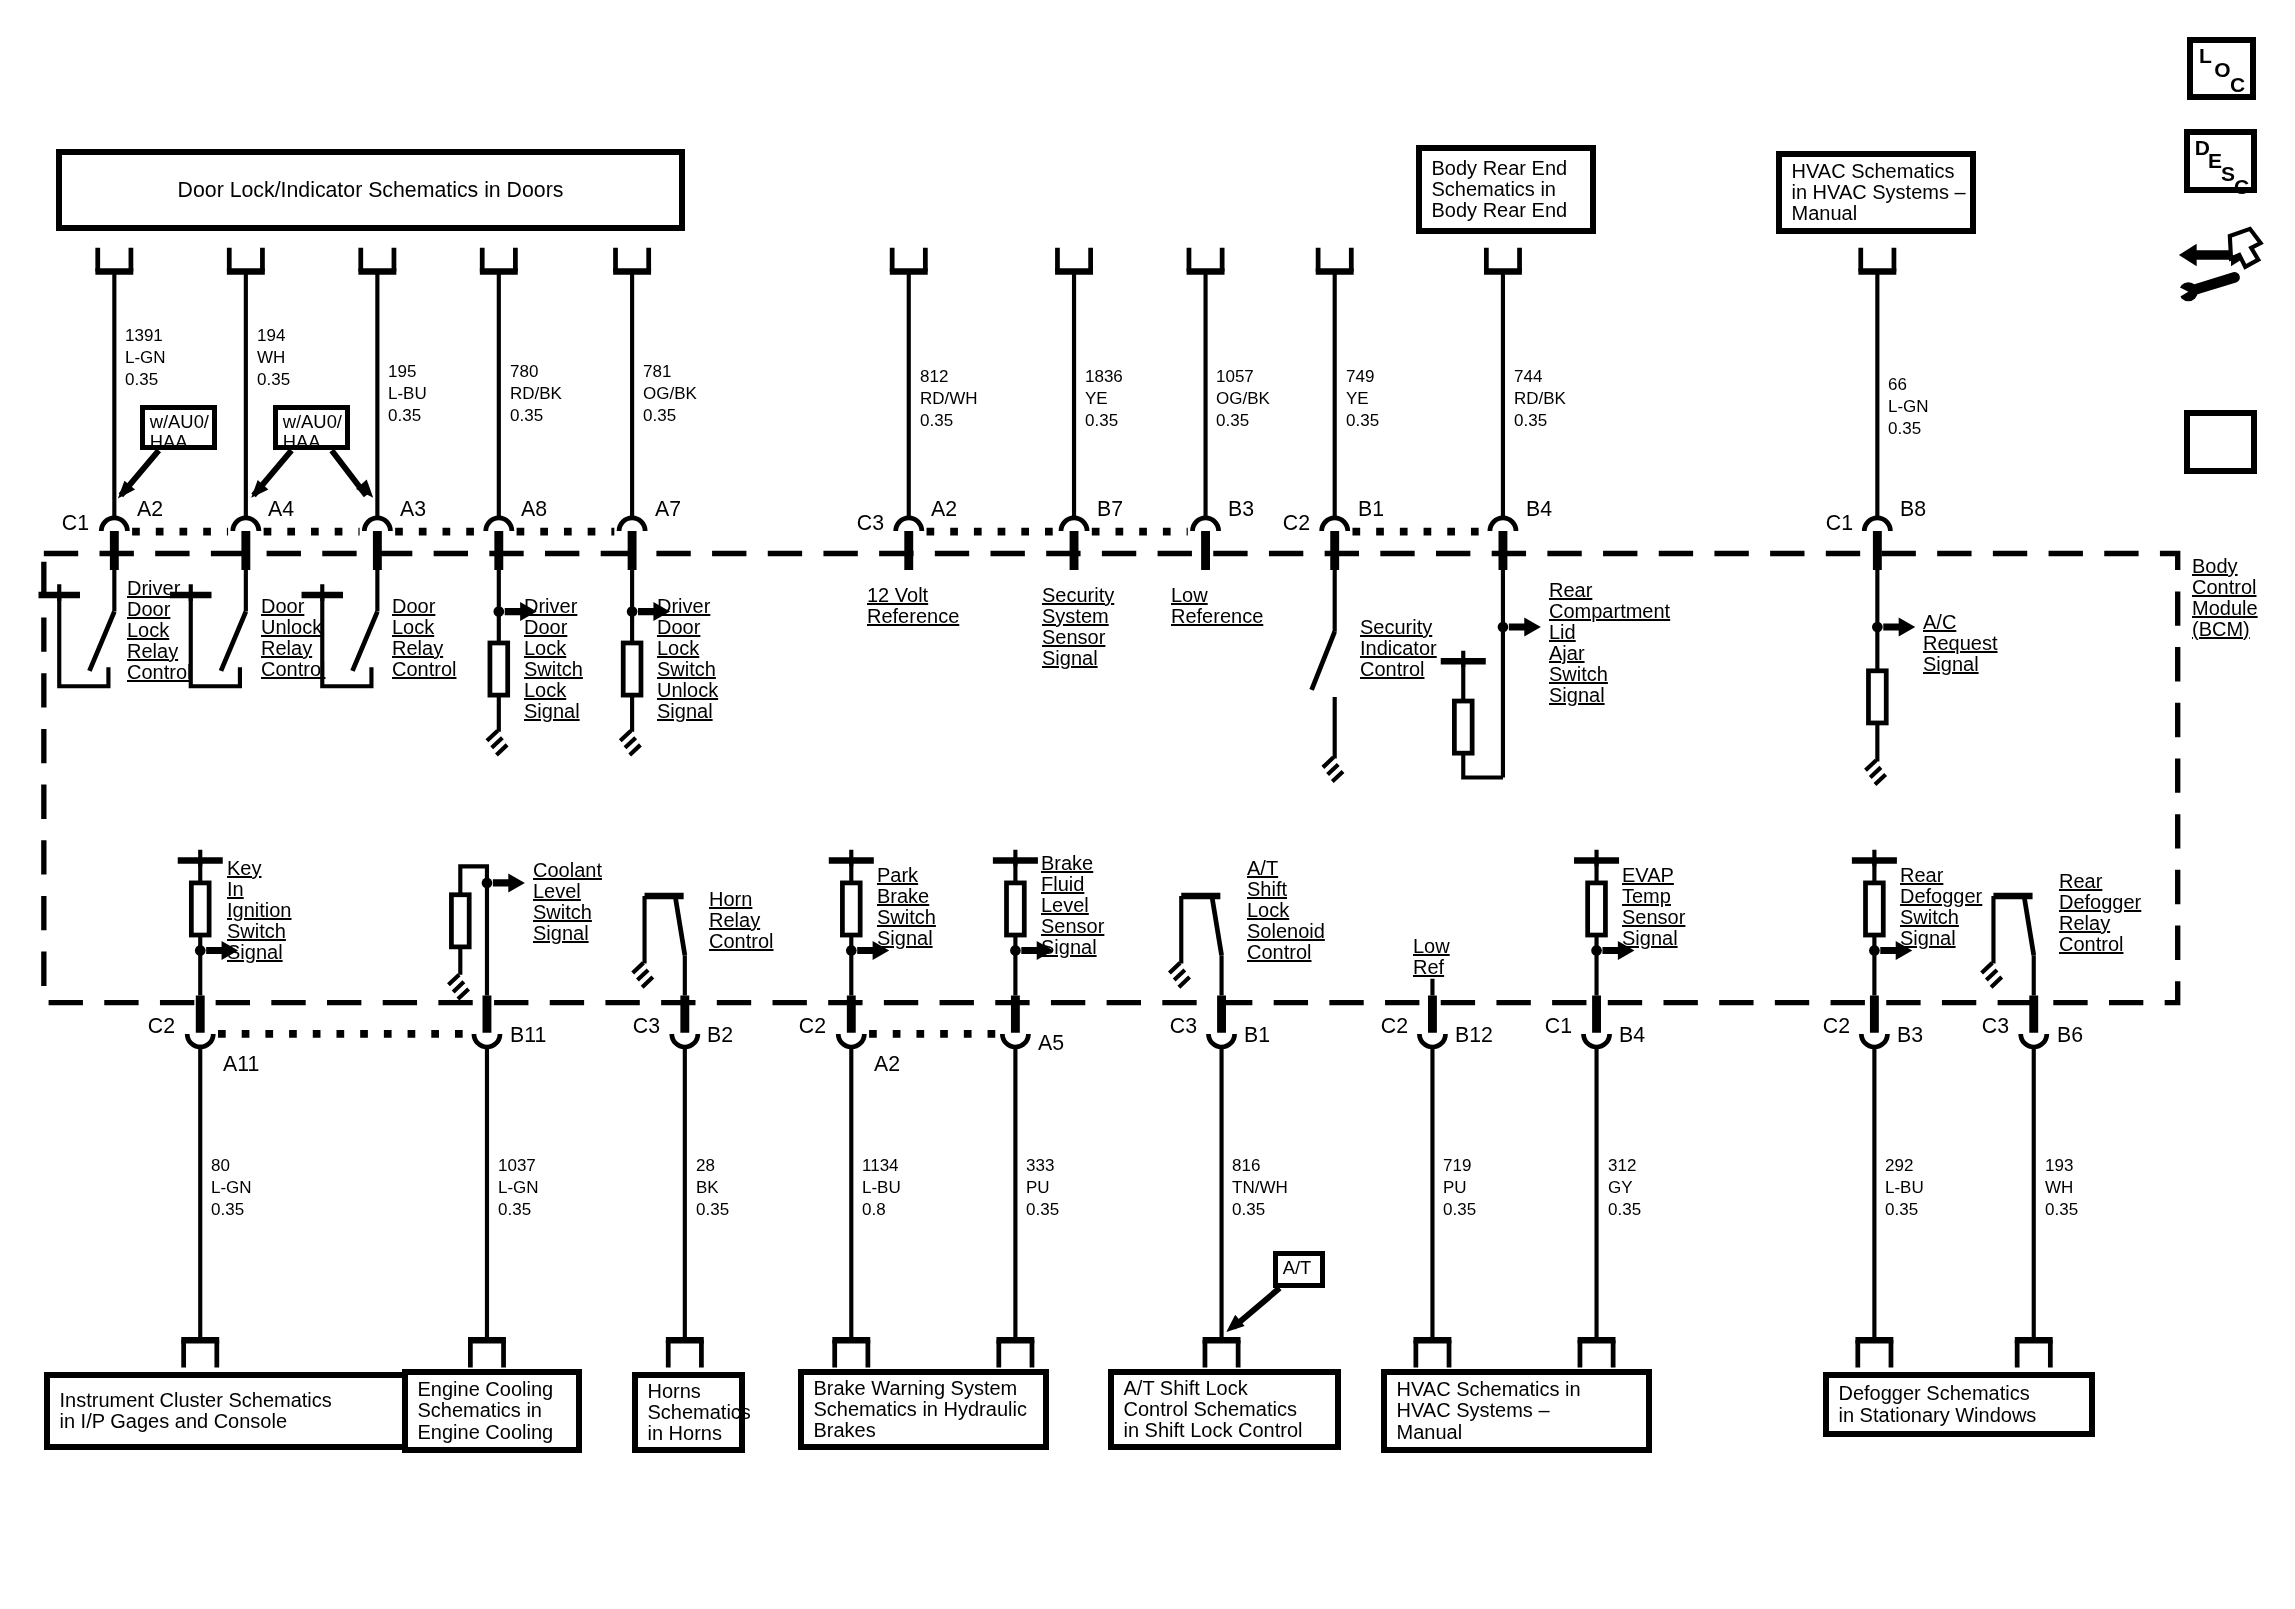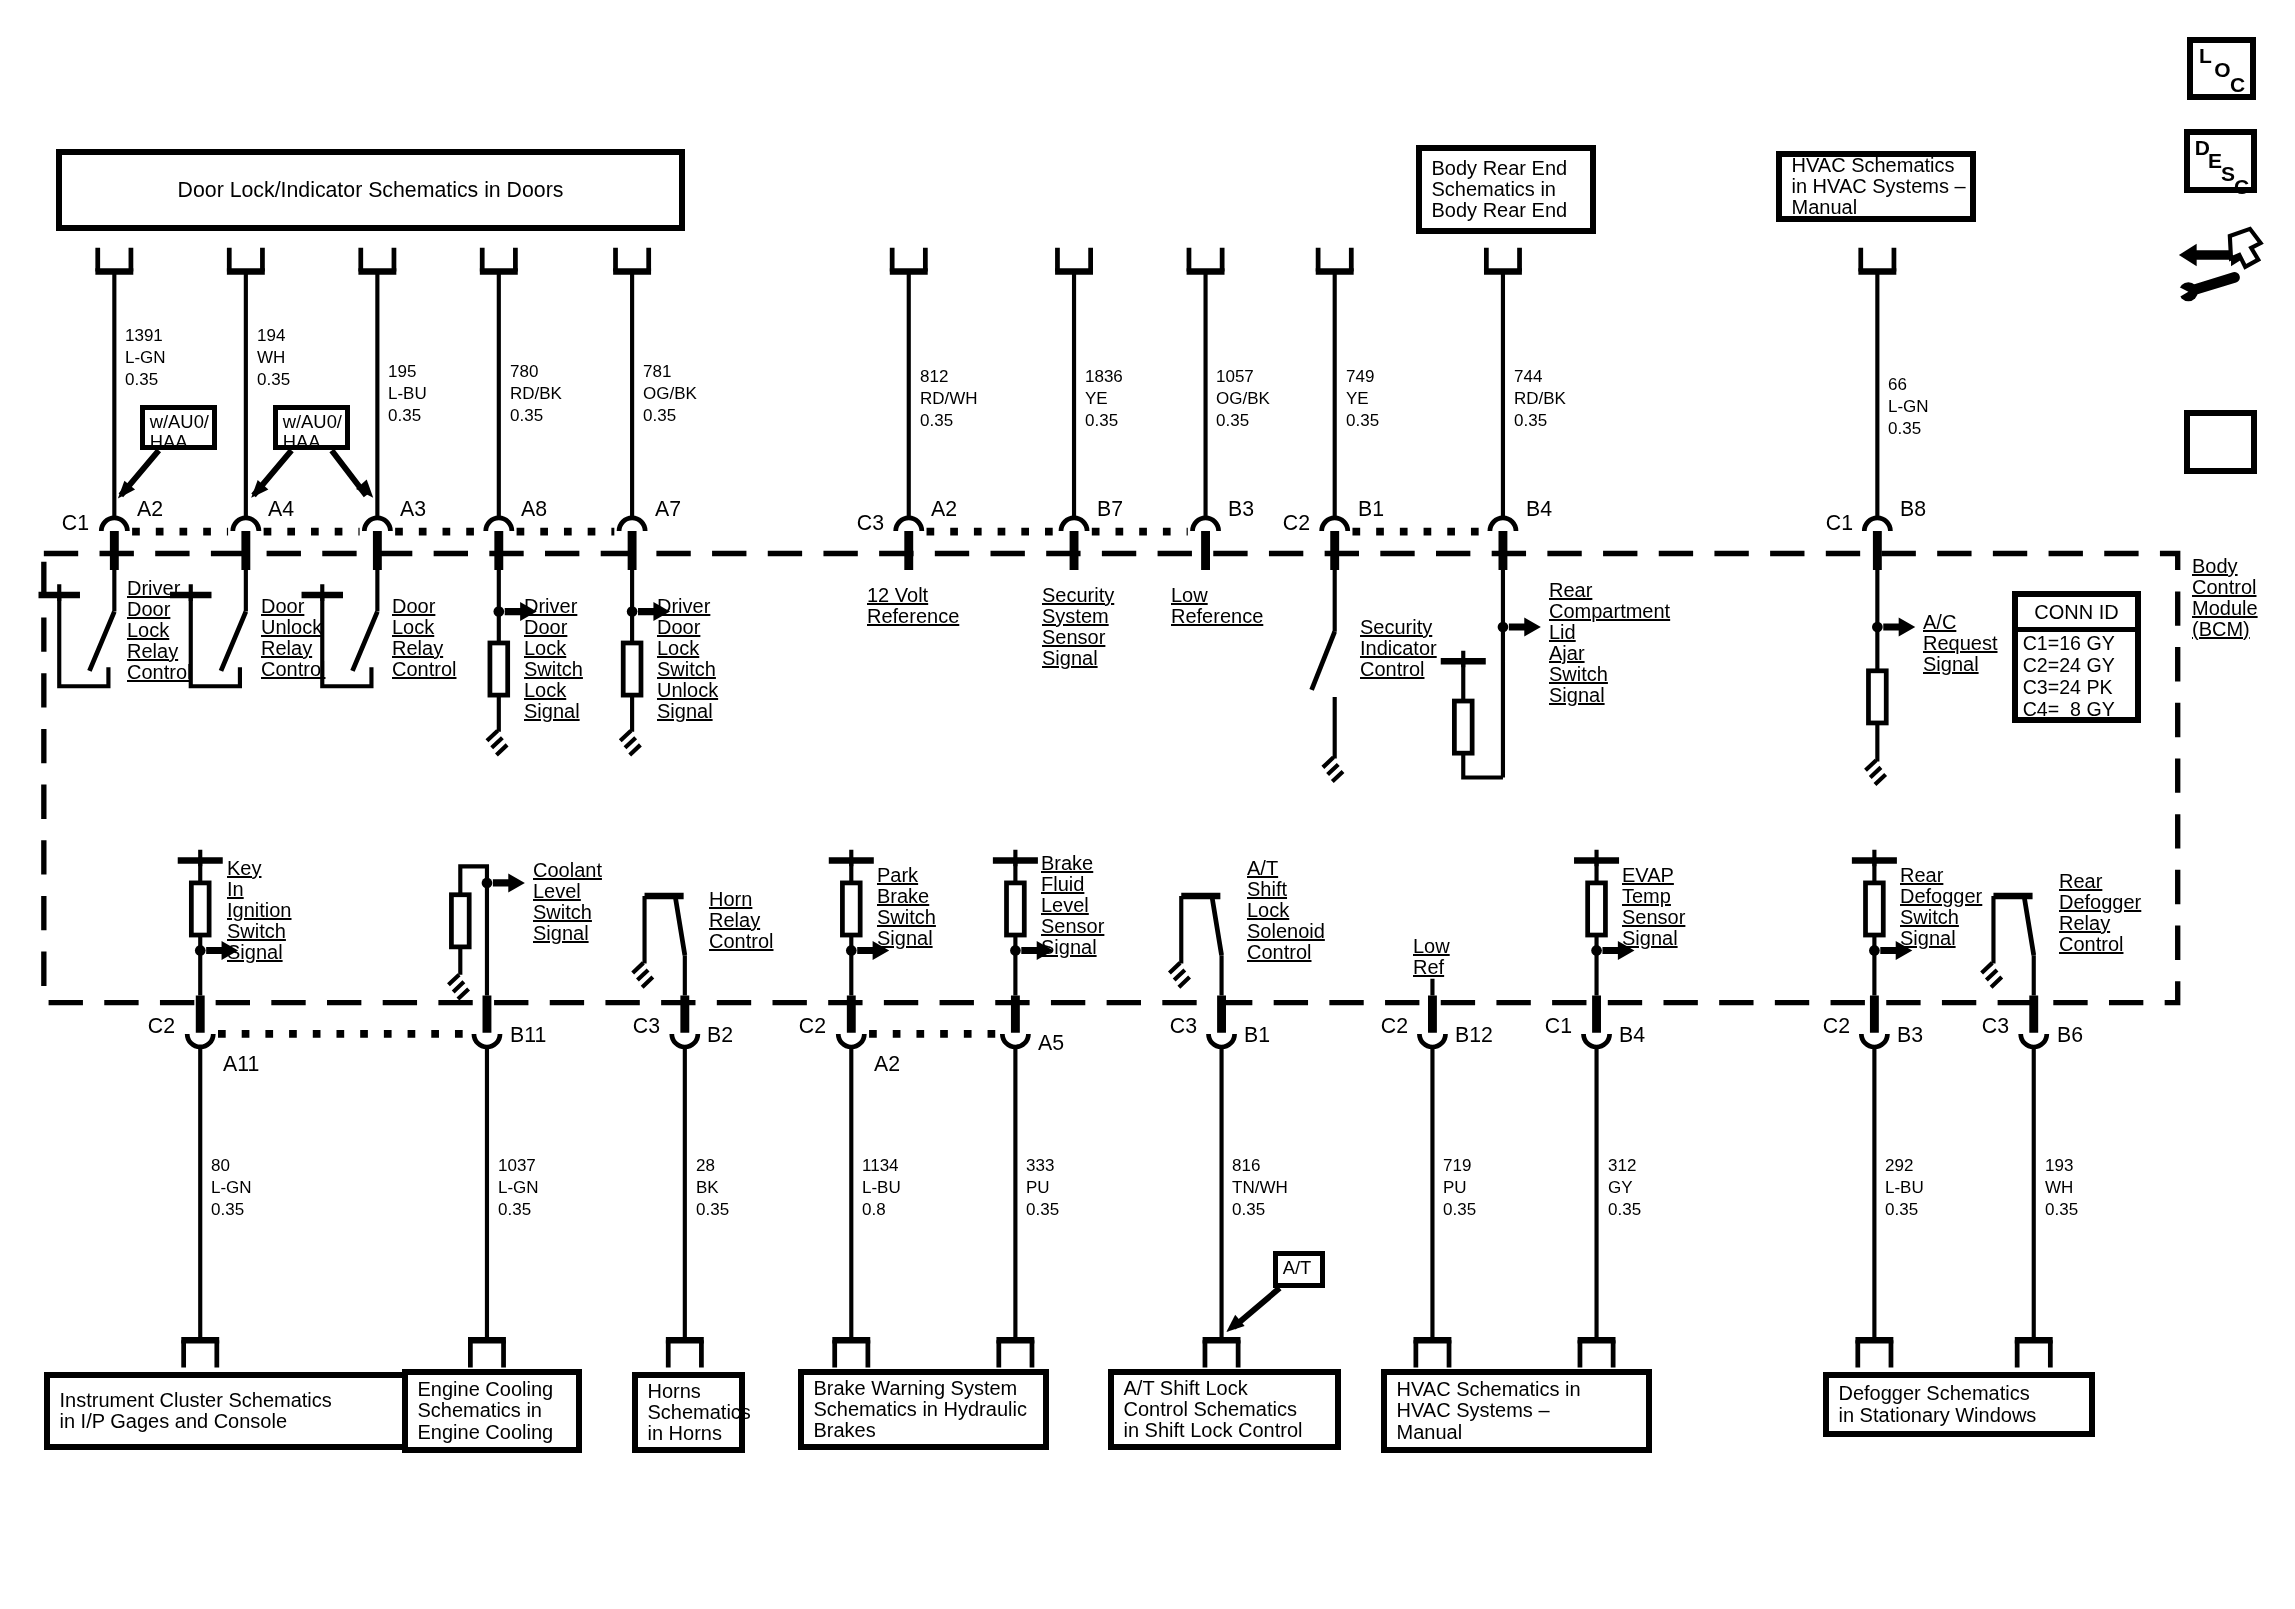--- a/index.html
+++ b/index.html
@@ -149,21 +149,21 @@
 </svg>
 
 <div class="box bc" style="left:56px;top:149px;width:629px;height:82px">
       <span>Door Lock/Indicator Schematics in Doors</span>
     </div>
 <div class="box bl" style="left:1416px;top:145px;width:180px;height:89px">
       <span>Body Rear End
 Schematics in
 Body Rear End</span>
     </div>
-<div class="box bl" style="left:1776px;top:151px;width:200px;height:71px">
+<div class="box bl" style="left:1776px;top:151px;width:200px;height:83px">
       <span>HVAC Schematics
 in HVAC Systems –
 Manual</span>
     </div>
 
 <div class="iconbox" style="left:2187px;top:37px;width:69px;height:63px">
   <b style="left:6px;top:1.2px">L</b>
   <b style="left:21.3px;top:15.4px">O</b>
   <b style="left:37px;top:30px">C</b>
 </div>
@@ -178,27 +178,20 @@
 <div class="callout" style="left:140px;top:405px;width:77px;height:45px"><span>w/AU0/
 HAA</span></div>
 <div class="callout" style="left:273px;top:405px;width:77px;height:45px"><span>w/AU0/
 HAA</span></div>
 <div class="callout" style="left:1273px;top:1251px;width:52px;height:37px"><span>A/T</span></div>
 
 <div class="t" style="left:2192px;top:556px">Body
 Control
 Module
 (BCM)</div>
-<div class="connid">
-  <div class="connid-title">CONN ID</div>
-  <div class="connid-row">C1=16 GY</div>
-  <div class="connid-row">C2=24 GY</div>
-  <div class="connid-row">C3=24 PK</div>
-  <div class="connid-row">C4=&nbsp;&nbsp;8 GY</div>
-</div>
 
 <div class="conn" style="left:37px;top:511px">C1</div>
 <div class="pin" style="left:137px;top:497px">A2</div>
 <div class="wl" style="left:125px;top:325px">1391
 L-GN
 0.35</div>
 <div class="t" style="left:127px;top:578px">Driver
 Door
 Lock
 Relay

